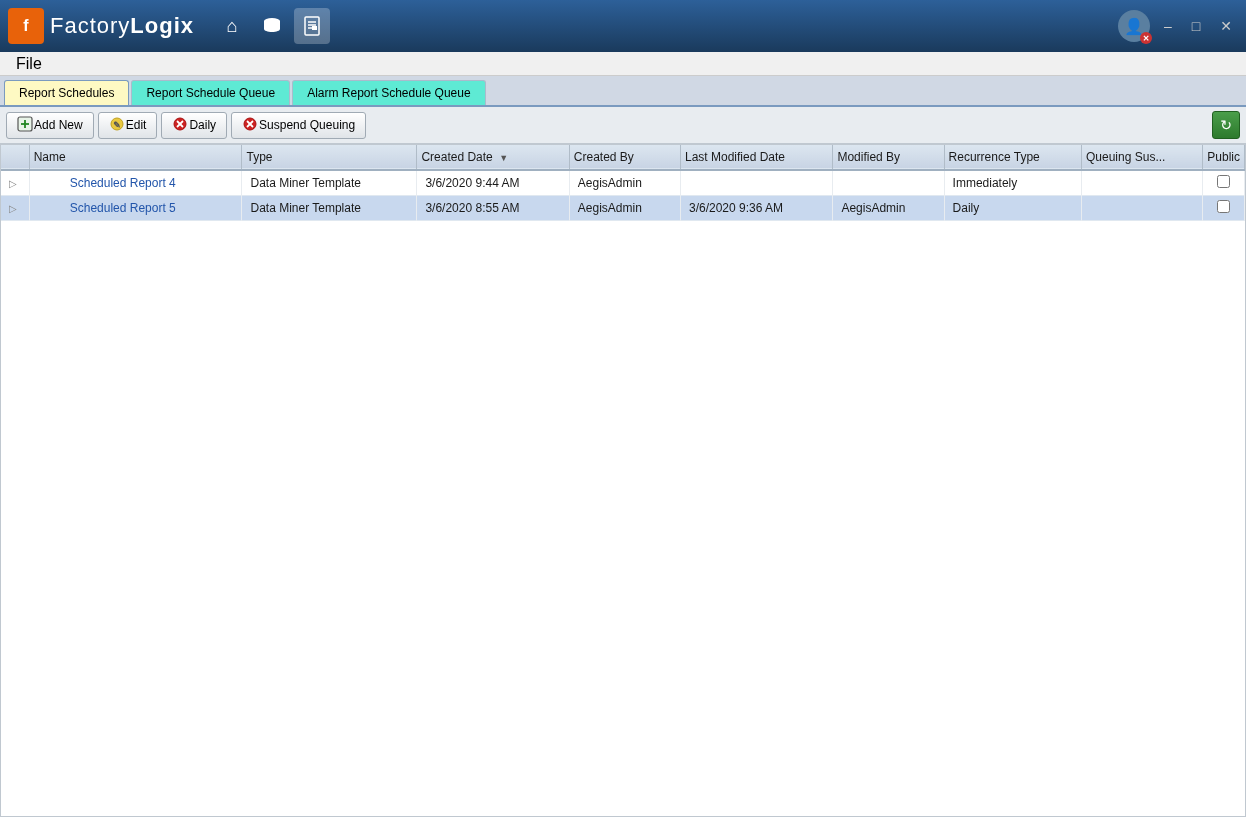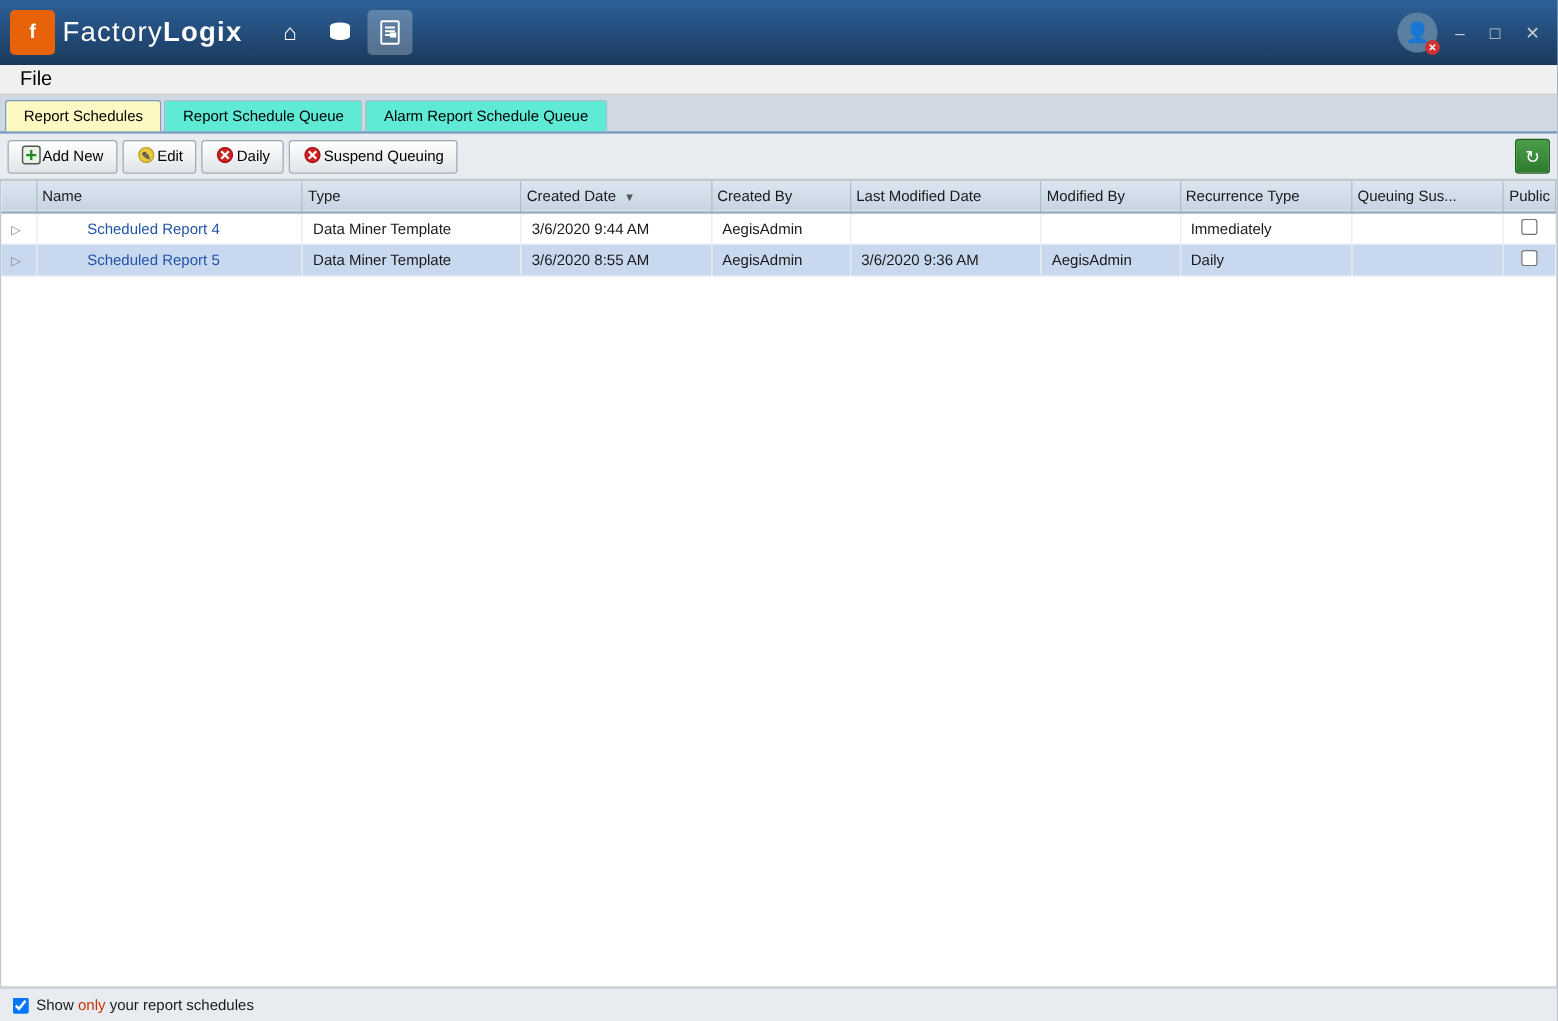--- a/index.html
+++ b/index.html
@@ -376,20 +376,14 @@
           </td>
           <td></td>
           <td class="checkbox-cell">
             <input type="checkbox" class="row-checkbox" style="">
           </td>
         </tr>
       </tbody>
     </table>
   </div>
 
-  <div class="bottom-bar">
-    <input type="checkbox" checked="" class="bottom-checkbox" style="">
-    <span class="bottom-label">
-      <span>Show </span><span class="highlight">only</span><span> your report schedules</span>
-    </span>
-  </div>
 
 </div>
 
 </body></html>

